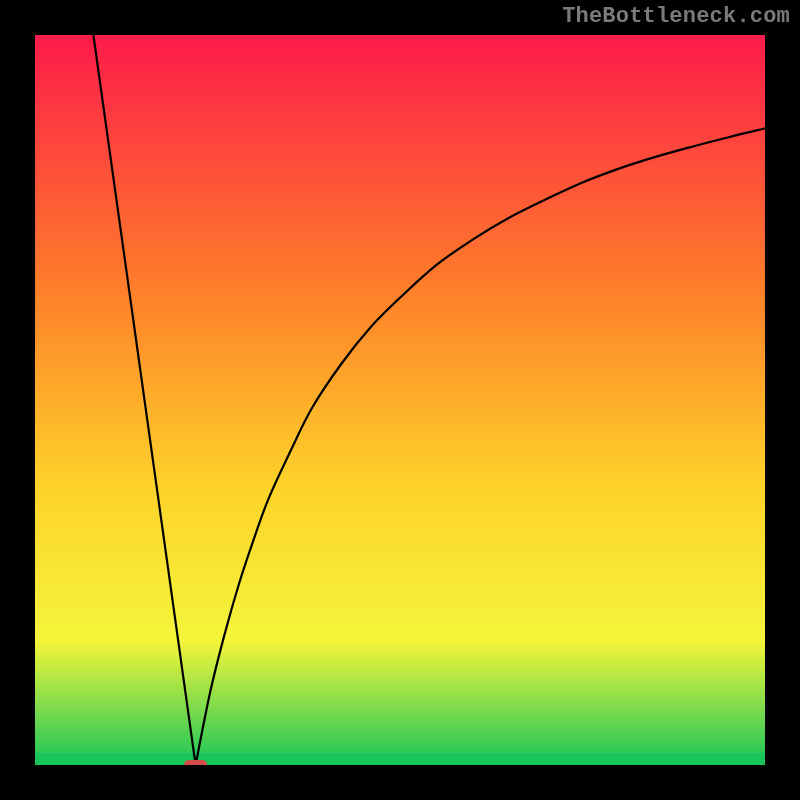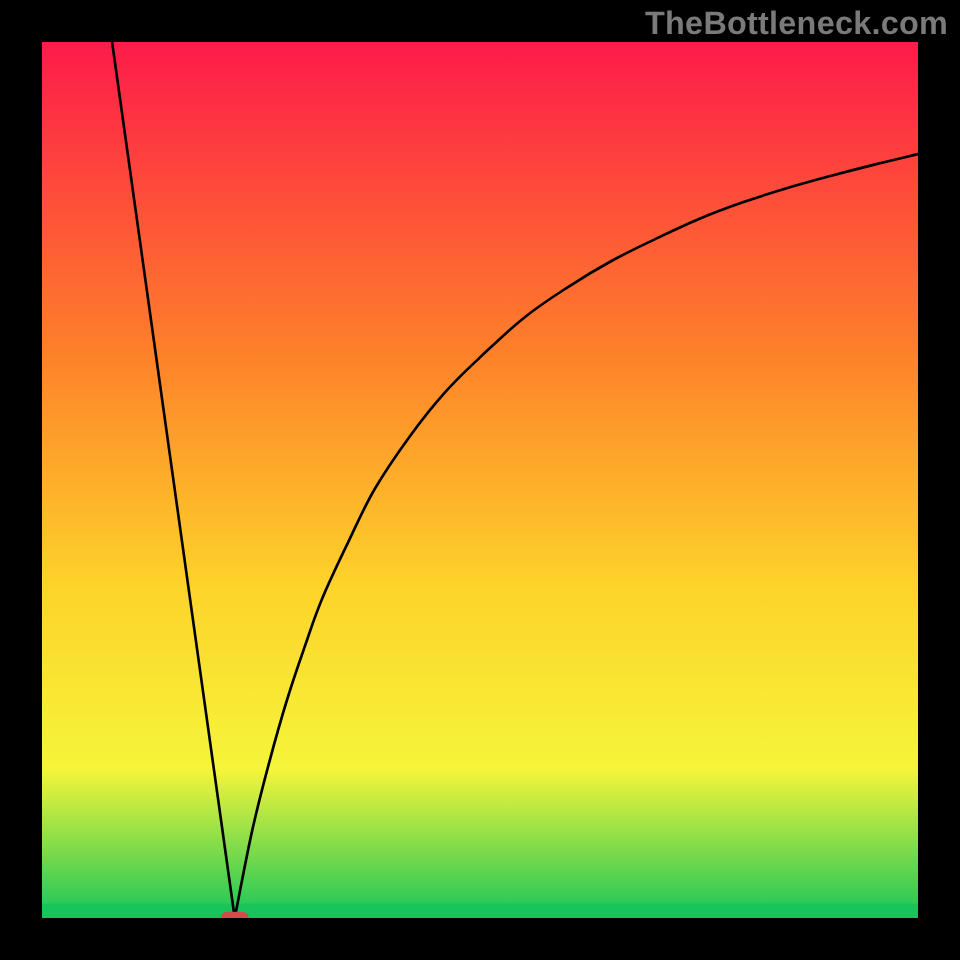--- a/index.html
+++ b/index.html
@@ -1,22 +1,22 @@
 <!DOCTYPE html>
 <html><head>
   <meta charset="utf-8">
   <style>
     * { margin: 0; padding: 0; box-sizing: border-box; }
     html, body { width: 800px; height: 800px; overflow: hidden; background: #fff; }
     .stage { position: relative; width: 800px; height: 800px; }
     .watermark {
       position: absolute;
       top: 4px; right: 10px;
-      font-family: Liberation Sans, sans-serif;
-      font-size: 27px;
+      font-family: Liberation Mono, monospace;
+      font-size: 22px;
       font-weight: 600;
       color: #7a7a7a;
       letter-spacing: 0.2px;
       z-index: 10;
     }
     svg { position: absolute; inset: 0; width: 800px; height: 800px; display: block; }
     .curve { fill: none; stroke: #000; stroke-width: 2.2; }
     .frame { fill: none; stroke: #000; stroke-width: 70; }
     .marker { fill: #d44b4b; }
     .bottom-strip { fill: #18c55a; }

